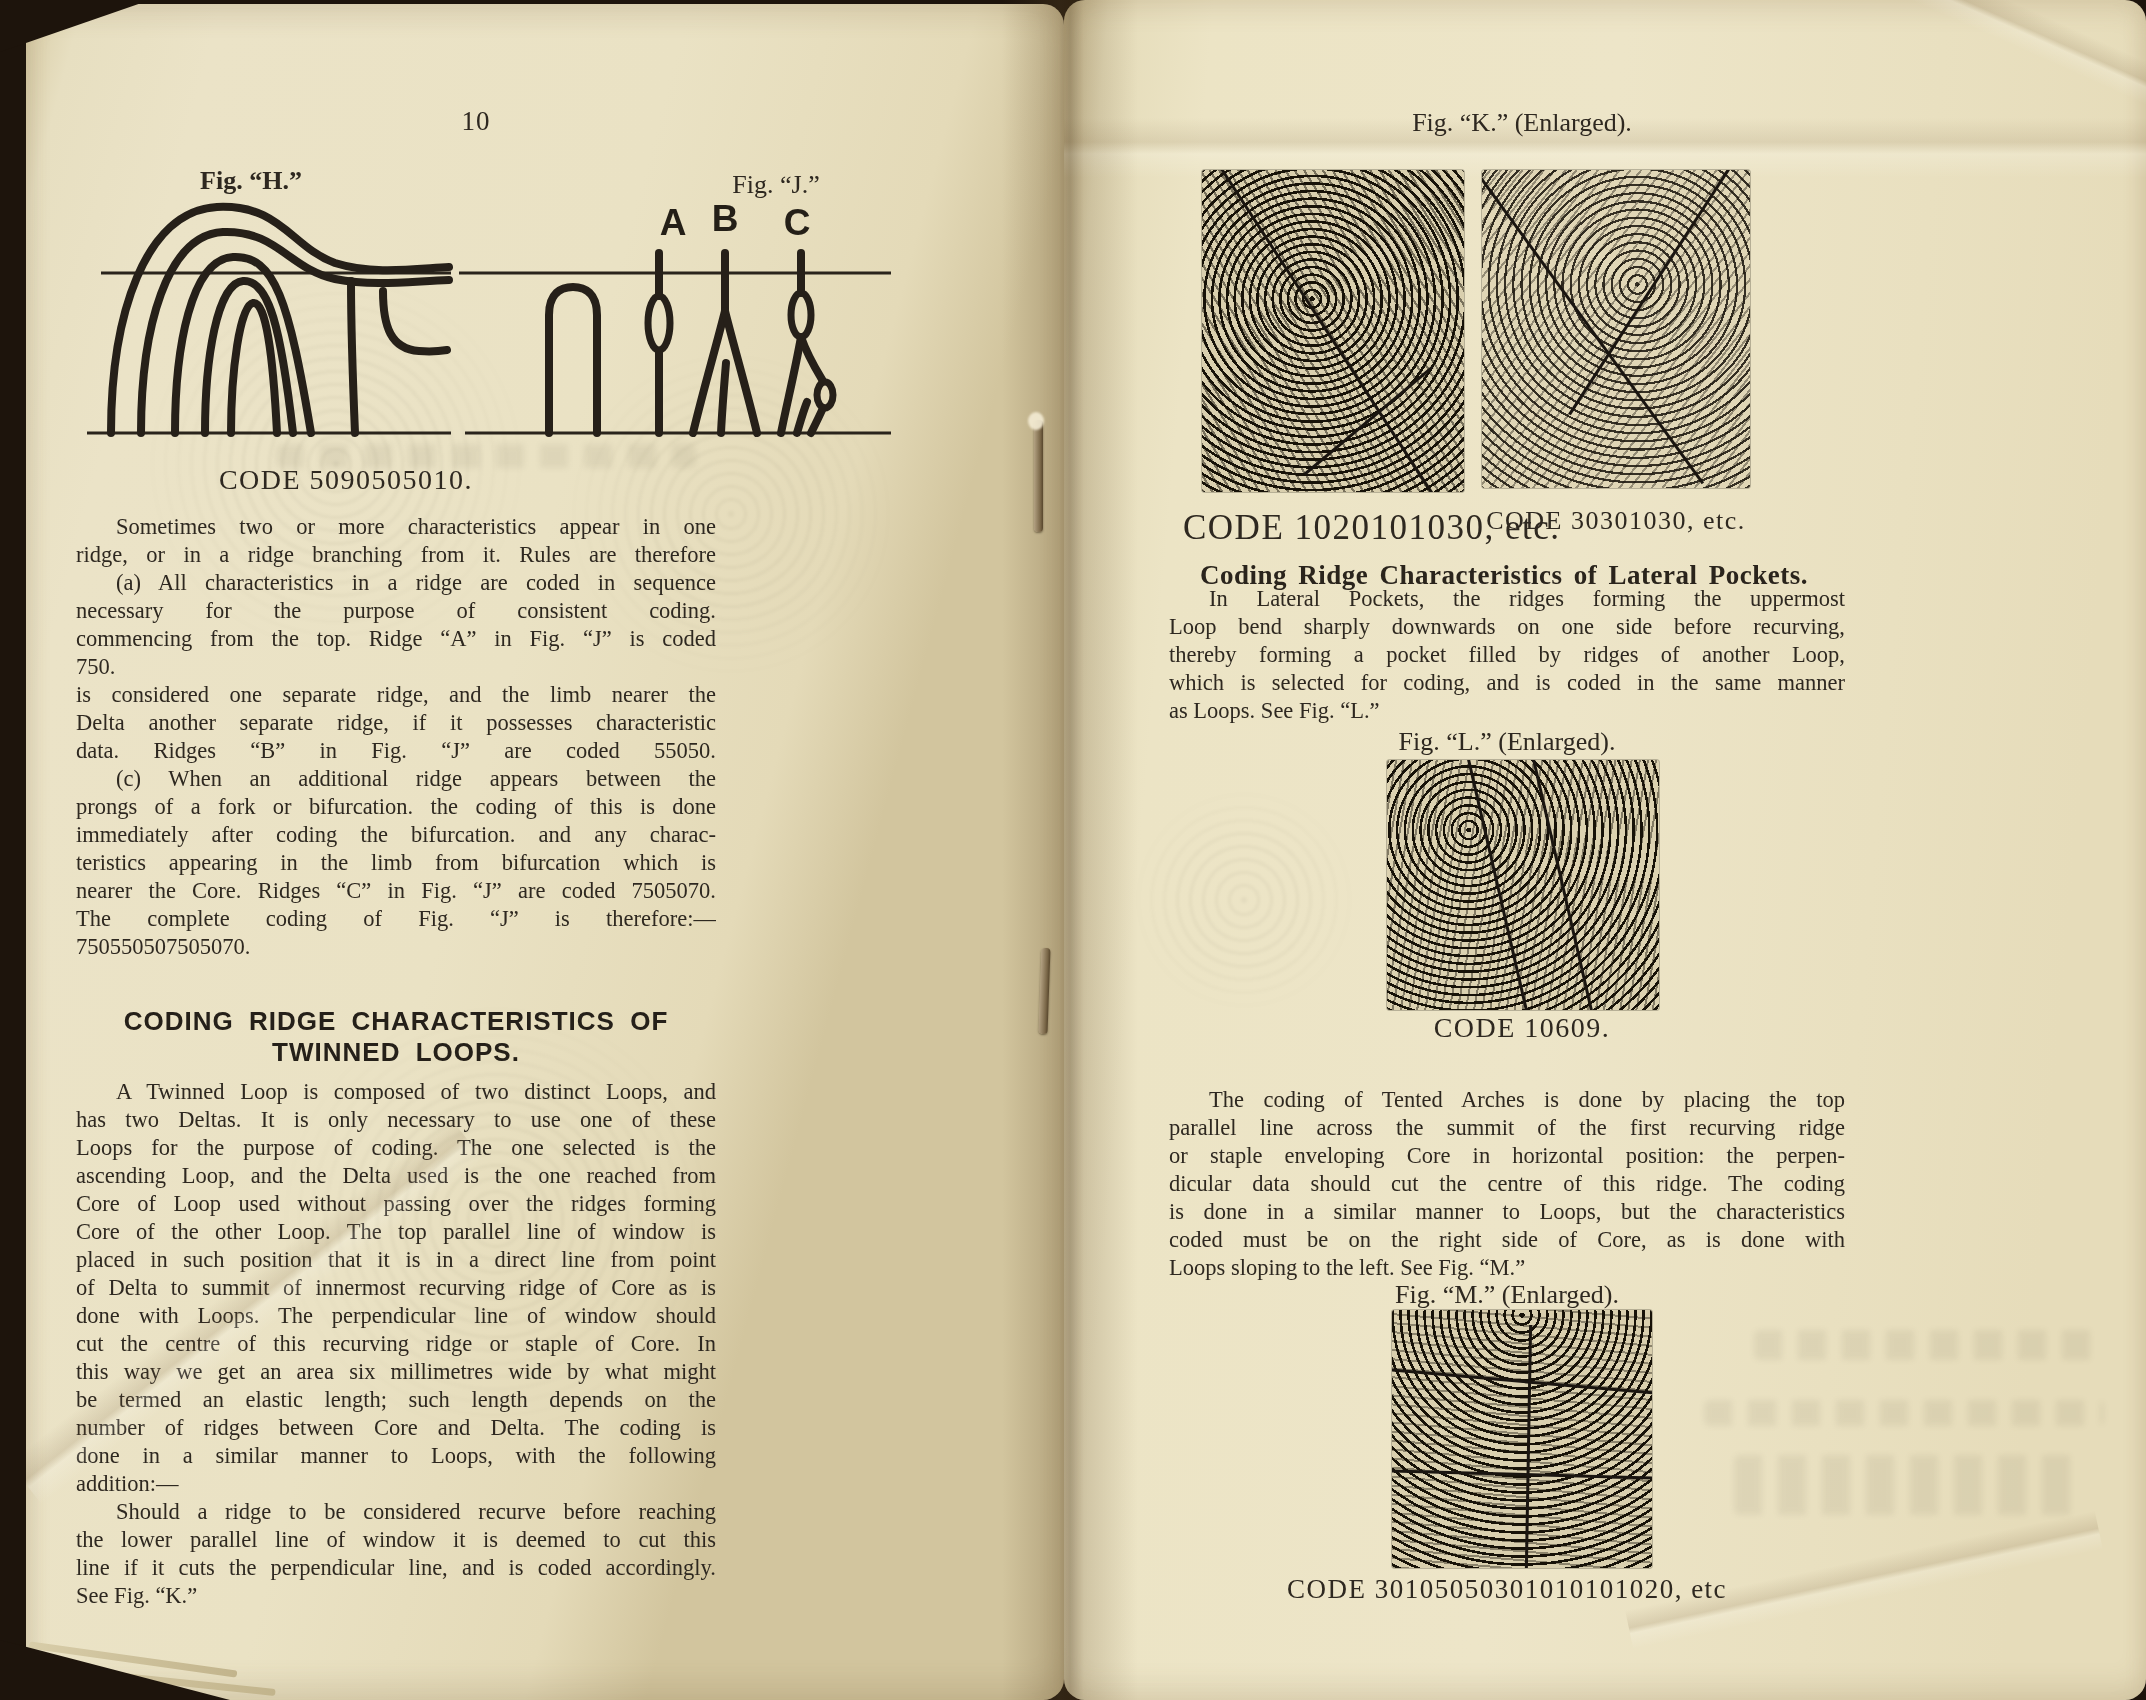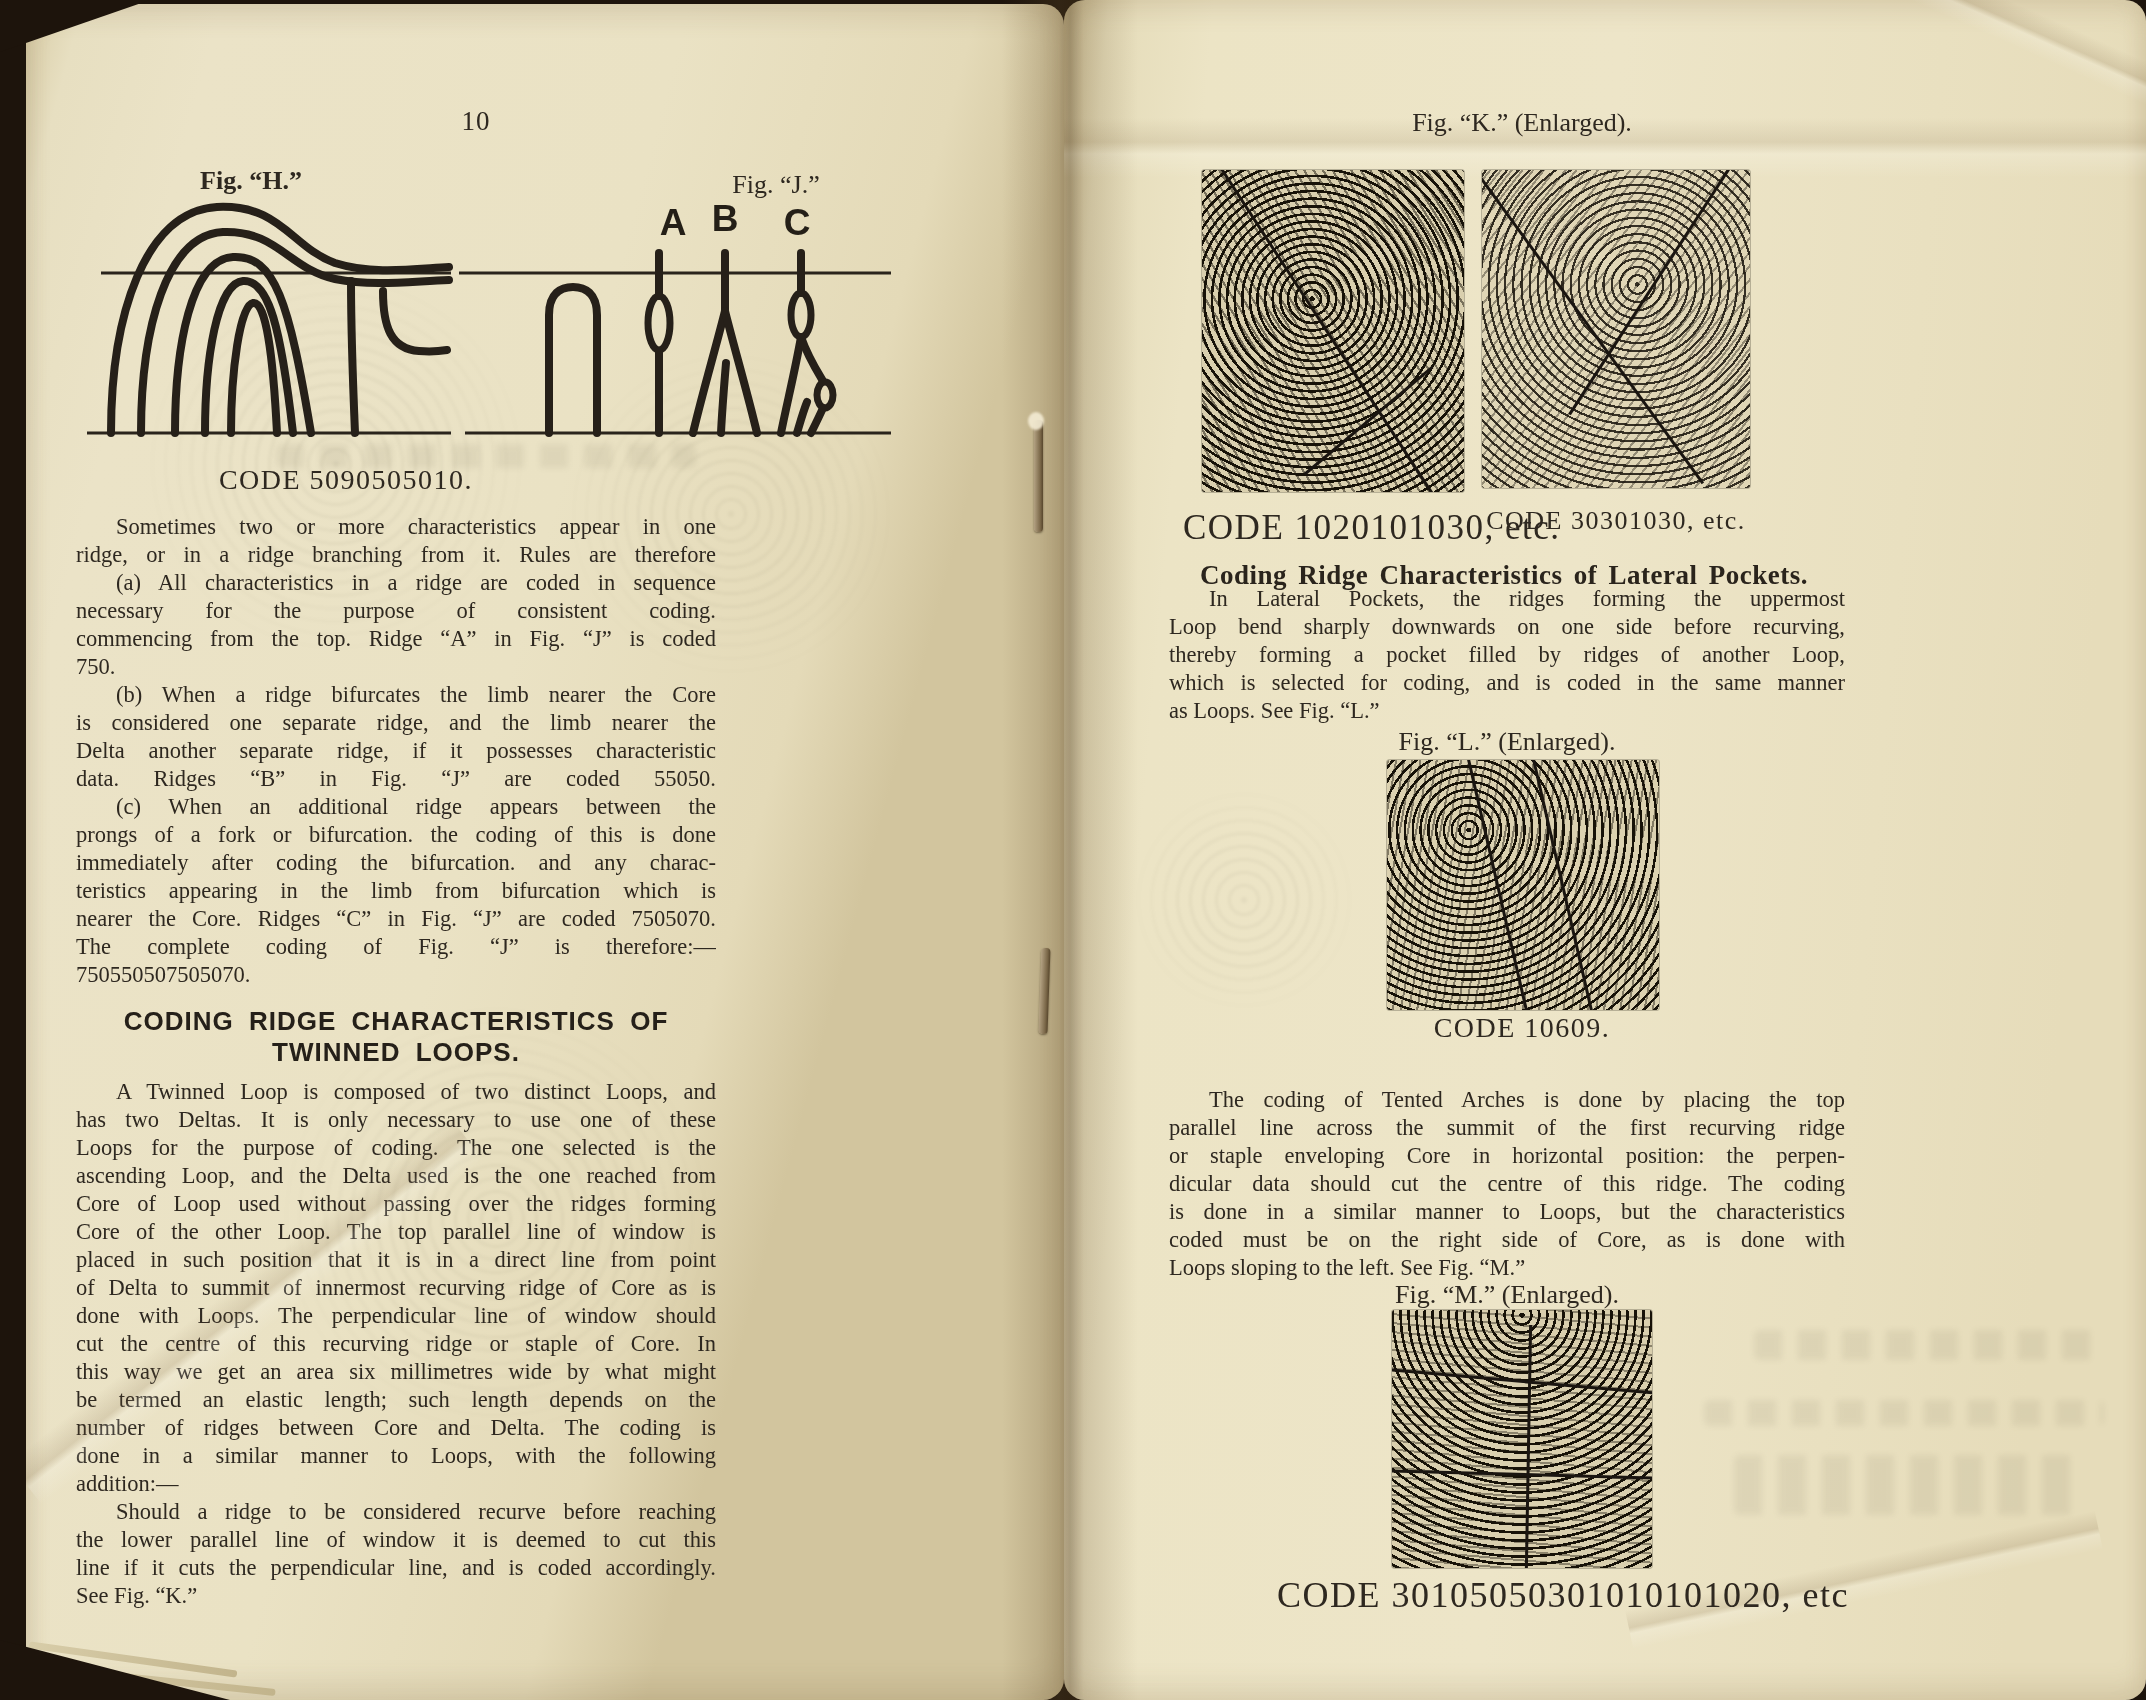--- a/index.html
+++ b/index.html
@@ -158,21 +158,20 @@
 
     <div class="abs codeline ctr" style="left:130px;top:460px;width:380px;">CODE 5090505010.</div>
 
     <div class="abs col" style="left:50px;top:509px;width:640px;height:480px;">
         <div class="tl ind">Sometimes two or more characteristics appear in one</div>
         <div class="tl">ridge, or in a ridge branching from it. Rules are therefore</div>
         <div class="tl ind">(a) All characteristics in a ridge are coded in sequence</div>
         <div class="tl">necessary for the purpose of consistent coding.</div>
         <div class="tl">commencing from the top. Ridge “A” in Fig. “J” is coded</div>
         <div class="tl end">750.</div>
-        <div class="tl ind">(b) When a ridge bifurcates the limb nearer the Core</div>
         <div class="tl">is considered one separate ridge, and the limb nearer the</div>
         <div class="tl">Delta another separate ridge, if it possesses characteristic</div>
         <div class="tl">data. Ridges “B” in Fig. “J” are coded 55050.</div>
         <div class="tl ind">(c) When an additional ridge appears between the</div>
         <div class="tl">prongs of a fork or bifurcation. the coding of this is done</div>
         <div class="tl">immediately after coding the bifurcation. and any charac-</div>
         <div class="tl">teristics appearing in the limb from bifurcation which is</div>
         <div class="tl">nearer the Core. Ridges “C” in Fig. “J” are coded 7505070.</div>
         <div class="tl">The complete coding of Fig. “J” is therefore:—</div>
         <div class="tl end">750550507505070.</div>
@@ -258,21 +257,21 @@
       </div>
 
     <div class="abs figlabel ctr" style="left:243px;top:1280px;width:400px;">Fig. “M.” (Enlarged).</div>
 
     <div class="print mp" style="left:328px;top:1310px;width:260px;height:258px;">
       <div class="wl wl-ma"></div>
       <div class="wl wl-mb"></div>
       <div class="wl wl-mc"></div>
     </div>
 
-    <div class="abs codeline ctr" style="left:213px;top:1574px;width:460px;font-size:36px;text-align:right;">CODE 30105050301010101020, etc</div>
+    <div class="abs codeline ctr" style="left:213px;top:1574px;width:460px;font-size:27px;">CODE 30105050301010101020, etc</div>
 
     <div class="ghost-bar" style="left:690px;top:1330px;width:340px;height:30px;"></div>
     <div class="ghost-bar" style="left:640px;top:1400px;width:400px;height:26px;"></div>
     <div class="ghost-bar" style="left:670px;top:1455px;width:350px;height:60px;"></div>
     <div class="ghost-ring" style="left:60px;top:780px;width:240px;height:240px;"></div>
   </div>
 
   <div class="gutter"></div>
   <div class="staple" style="left:1034px;top:420px;height:112px;"></div>
   <div class="thread" style="left:1028px;top:412px;"></div>

